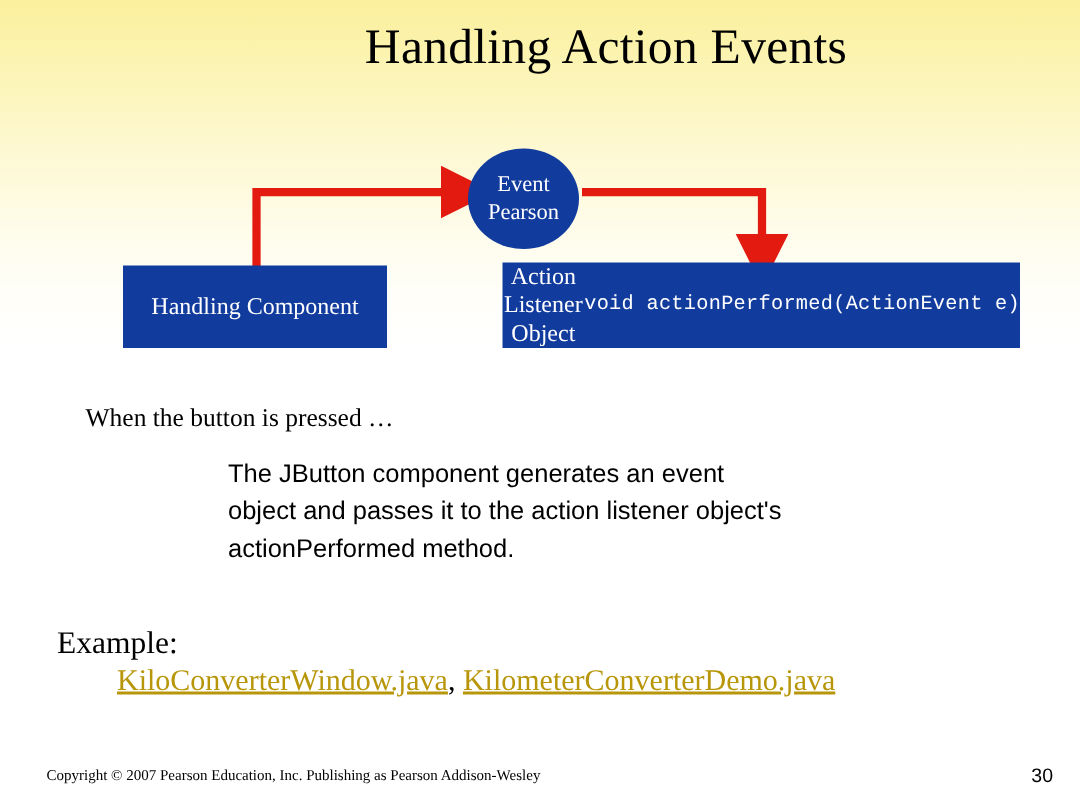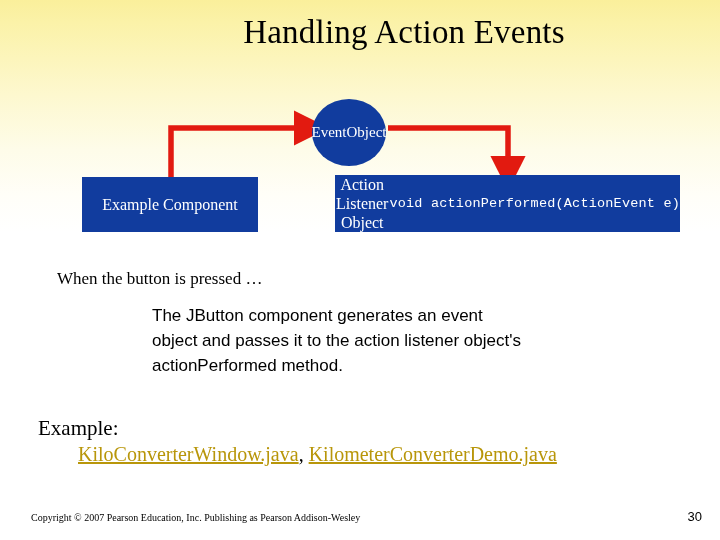--- a/index.html
+++ b/index.html
@@ -110,21 +110,21 @@
 
   #event-ellipse {
     position: absolute;
     left: 312px;
     top: 99px;
     width: 74px;
     height: 67px;
     background: #113c9e;
     border-radius: 50%;
     display: flex;
-    flex-direction: row;
+    flex-direction: column;
     align-items: center;
     justify-content: center;
     z-index: 3;
   }
   #event-ellipse .ell-line {
     font-family: "Liberation Serif", "DejaVu Serif", serif;
     font-size: 15px;
     line-height: 19px;
     color: #ffffff;
   }
@@ -216,26 +216,26 @@
           <path d="M0,0 L6.4,3.2 L0,6.4 z" fill="#e21a10"></path>
         </marker>
       </defs>
 
       <path d="M171,178 L171,128 L306,128" fill="none" stroke="#e21a10" stroke-width="5.5" marker-end="url(#ah)"></path>
 
       <path d="M388,128 L508,128 L508,168" fill="none" stroke="#e21a10" stroke-width="5.5" marker-end="url(#ah)"></path>
     </svg>
 
     <div id="jbutton-box" class="shape-box">
-      <span class="box-title">Example Component</span>
+      <span class="box-title">Handling Component</span>
     </div>
 
     <div id="event-ellipse">
       <span class="ell-line">Event</span>
-      <span class="ell-line">Object</span>
+      <span class="ell-line">Pearson</span>
     </div>
 
     <div id="listener-box" class="shape-box">
       <span class="box-title">Action Listener Object</span>
       <span class="box-code">void actionPerformed(ActionEvent e)</span>
     </div>
 
   </div>
 
   <div id="bullet-when">When the button is pressed …</div>

